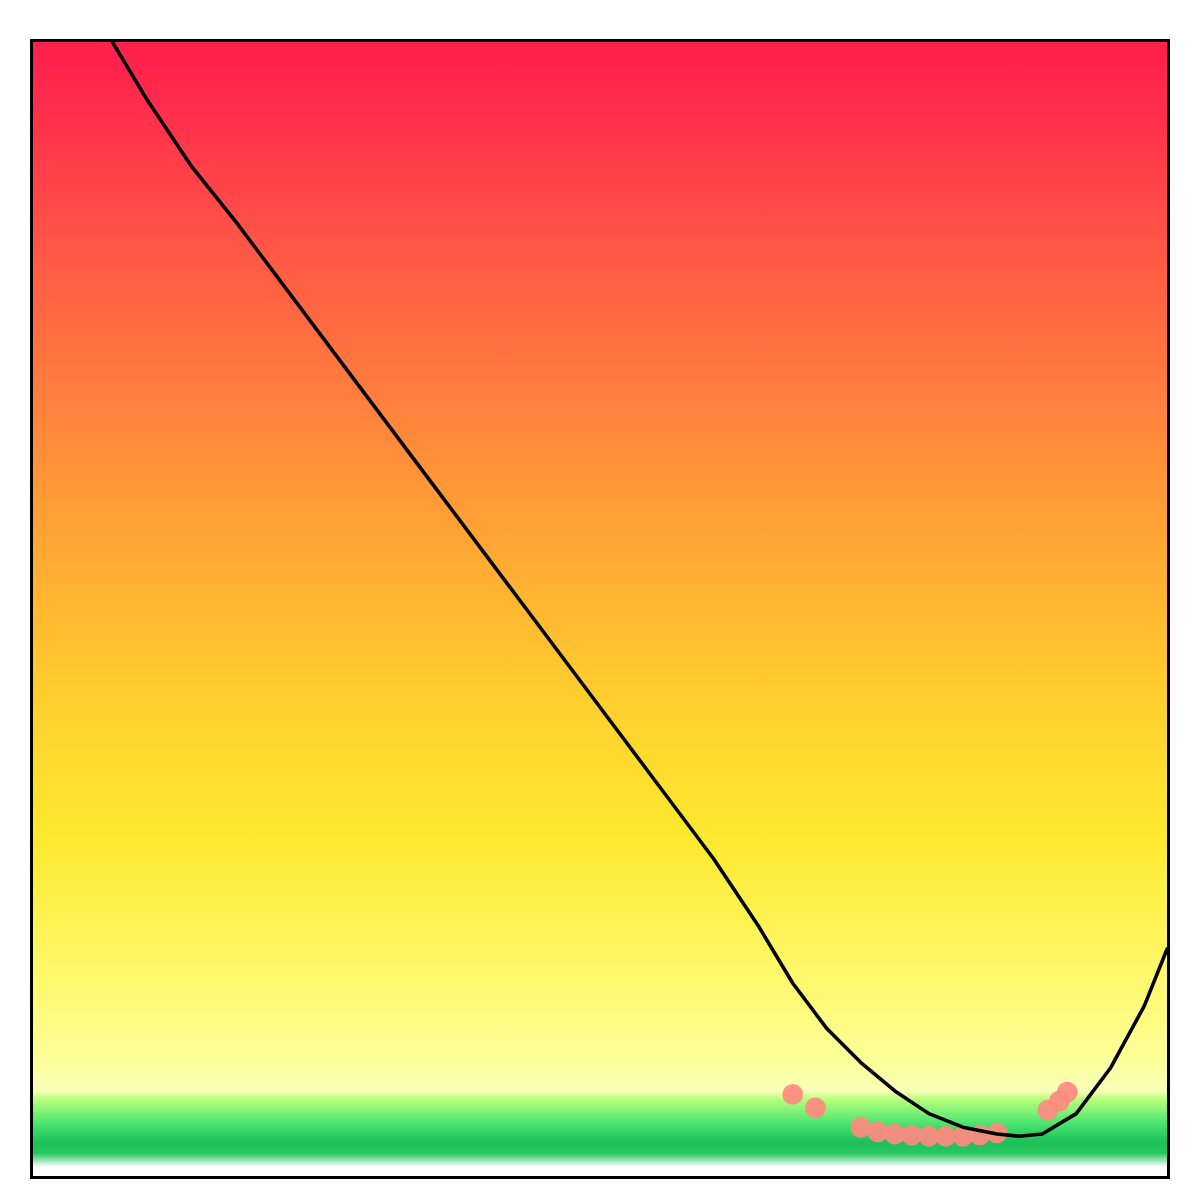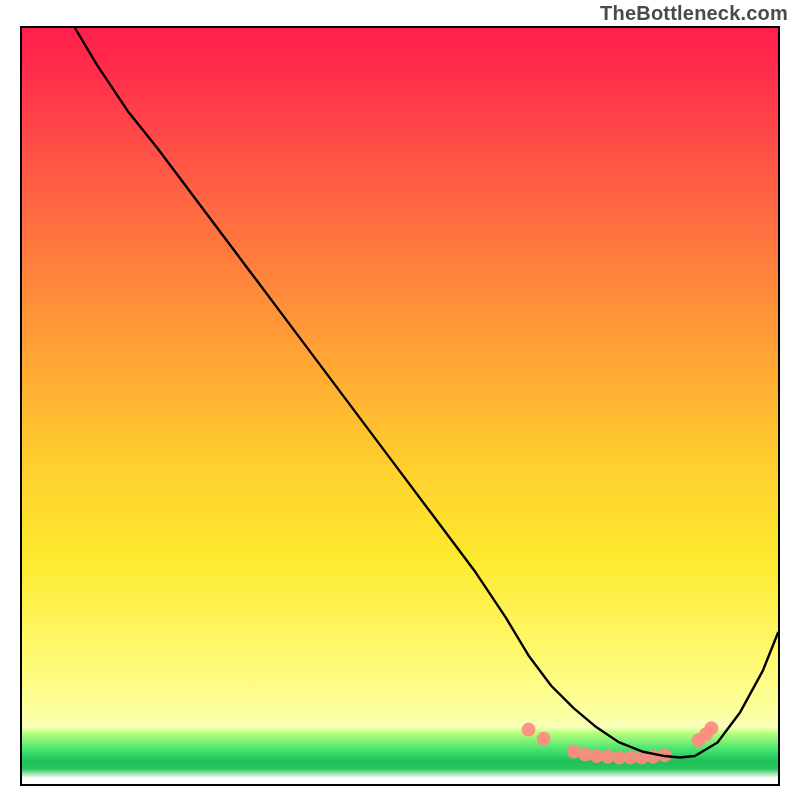--- a/index.html
+++ b/index.html
@@ -64,21 +64,20 @@
     position: absolute;
     inset: 0;
     width: 100%;
     height: 100%;
   }
 </style>
 </head>
 <body>
 
 <div class="chart-wrap">
-  <div class="watermark">TheBottleneck.com</div>
 
   <div class="plot-area">
     <div class="grad-bg"></div>
     <svg class="curve-svg" viewBox="0 0 760 760" preserveAspectRatio="none">
       <g id="markers-group">
           <circle cx="509.2" cy="705.3" r="7" fill="#ff8a80" fill-opacity="0.92"></circle>
           <circle cx="524.4" cy="714.4" r="7" fill="#ff8a80" fill-opacity="0.92"></circle>
           <circle cx="554.8" cy="727.3" r="7" fill="#ff8a80" fill-opacity="0.92"></circle>
           <circle cx="566.2" cy="730.4" r="7" fill="#ff8a80" fill-opacity="0.92"></circle>
           <circle cx="577.6" cy="731.9" r="7" fill="#ff8a80" fill-opacity="0.92"></circle>

